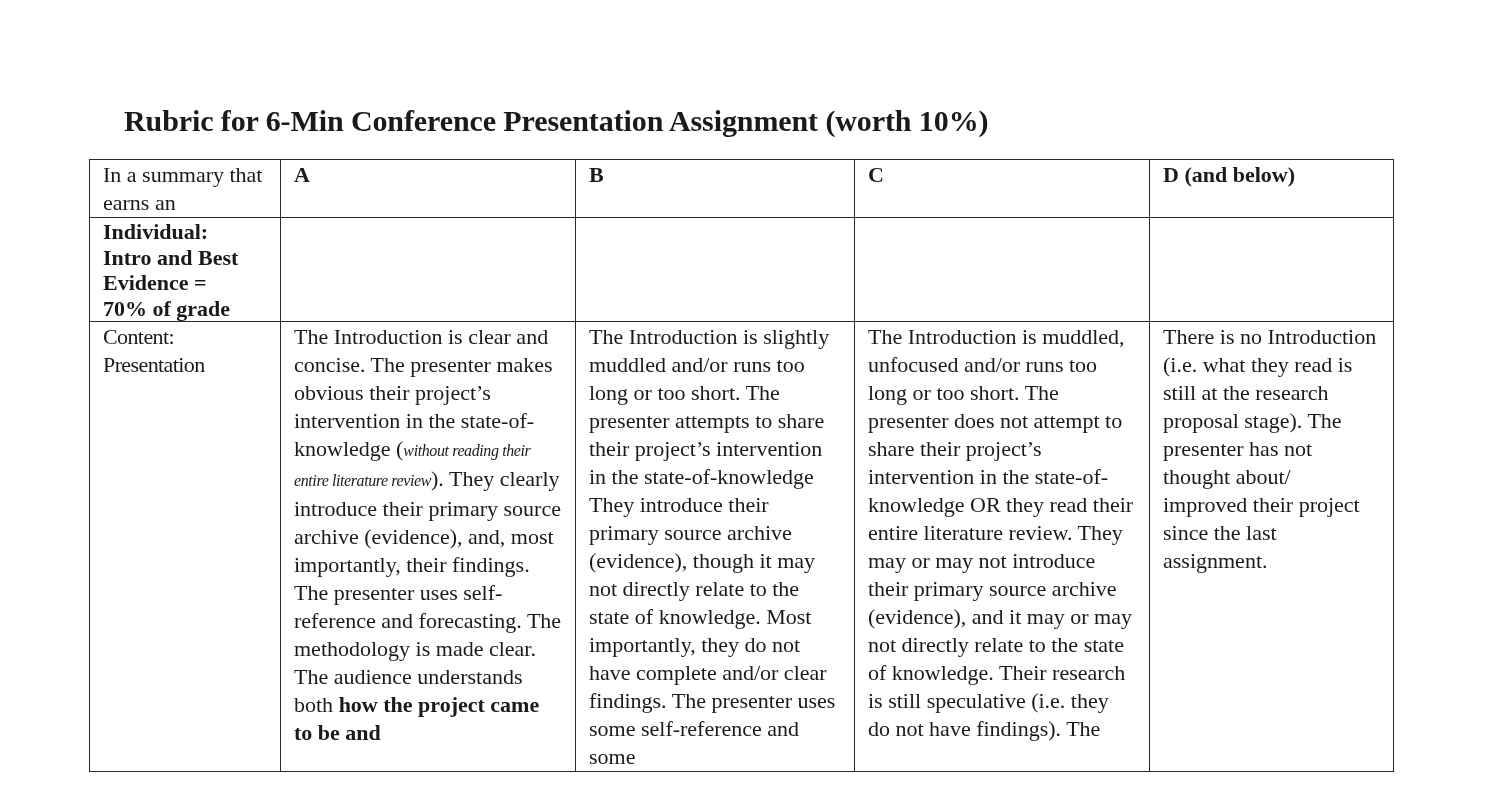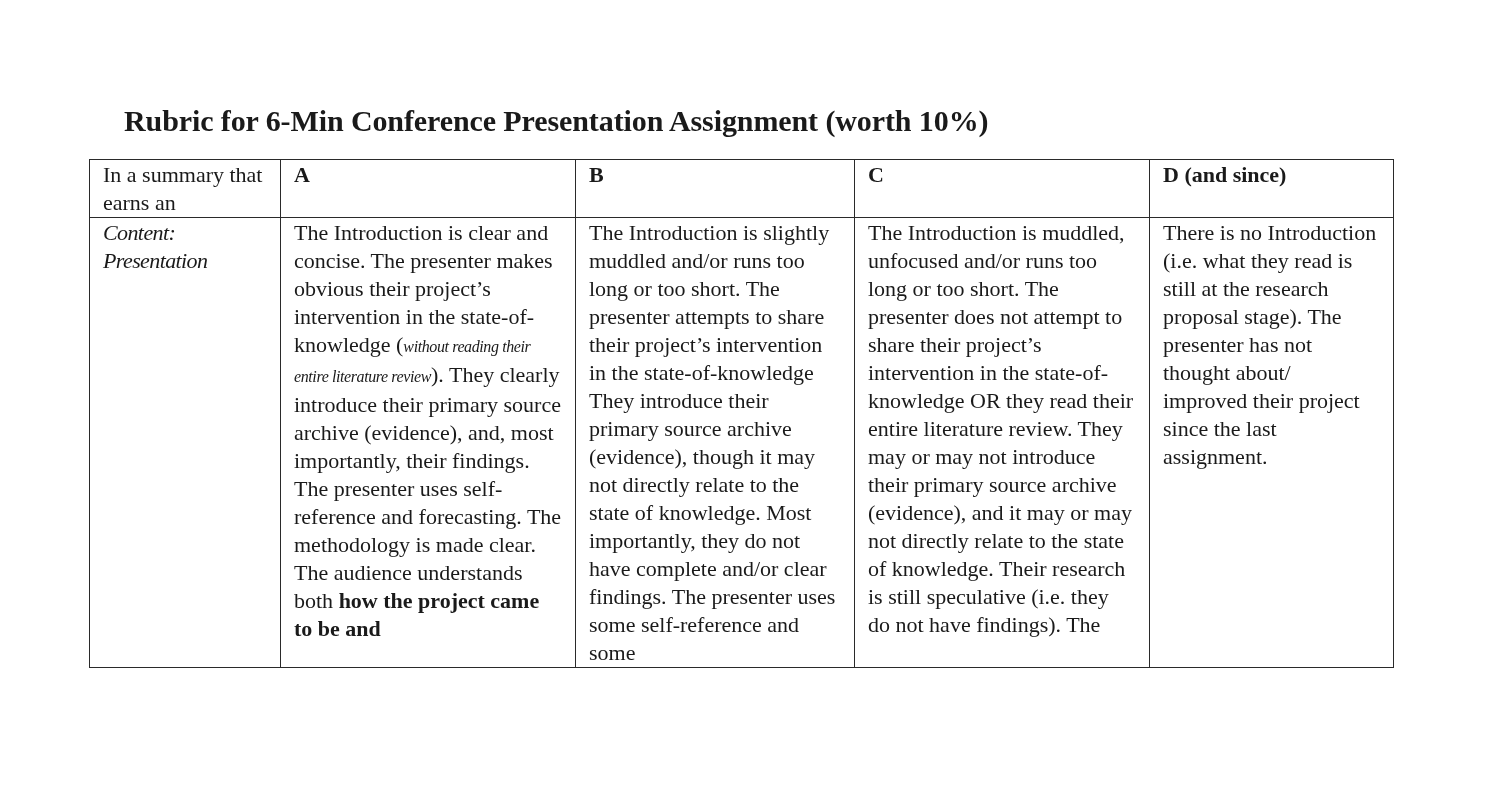--- a/index.html
+++ b/index.html
@@ -51,21 +51,20 @@
     tr.r-section td.row-label {
       font-weight: bold;
       line-height: 25.5px;
       padding-top: 1px;
     }
     tr.r-head td.grade {
       font-weight: bold;
       padding-top: 1px;
     }
     td.row-label-italic {
-      font-style: italic;
       font-size: 20px;
       letter-spacing: -0.6px;
     }
     .ital { font-style: italic; font-size: 16px; letter-spacing: -0.4px; }
     .bold { font-weight: bold; }
   </style>
 </head>
 <body>
 
 <h1 class="page-title">Rubric for 6-Min Conference Presentation Assignment (worth 10%)</h1>
@@ -79,21 +78,33 @@
       <col class="c4">
   </colgroup>
   <tbody>
     <tr class="r-head">
       <td>
         <span>In a summary that earns an</span>
       </td>
       <td class="grade">A</td>
       <td class="grade">B</td>
       <td class="grade">C</td>
-      <td class="grade">D (and since)</td>
+      <td class="grade">D (and below)</td>
+    </tr>
+    <tr class="r-section">
+      <td class="row-label">
+        <span>Individual:</span><br>
+        <span>Intro and Best</span><br>
+        <span>Evidence =</span><br>
+        <span>70% of grade</span>
+      </td>
+      <td></td>
+      <td></td>
+      <td></td>
+      <td></td>
     </tr>
     <tr class="r-content">
       <td class="row-label-italic">
         <span>Content:</span><br>
         <span>Presentation</span>
       </td>
       <td><span>The Introduction is clear and concise. The presenter makes obvious their project’s intervention in the state-of-knowledge (</span><span class="ital">without reading their entire literature review</span><span>). They clearly introduce their primary source archive (evidence), and, most importantly, their findings. The presenter uses self-reference and forecasting. The methodology is made clear. The audience understands both </span><span class="bold">how the project came to be and</span></td>
       <td>The Introduction is slightly muddled and/or runs too long or too short. The presenter attempts to share their project’s intervention in the state-of-knowledge They introduce their primary source archive (evidence), though it may not directly relate to the state of knowledge. Most importantly, they do not have complete and/or clear findings. The presenter uses some self-reference and some</td>
       <td>The Introduction is muddled, unfocused and/or runs too long or too short. The presenter does not attempt to share their project’s intervention in the state-of-knowledge OR they read their entire literature review. They may or may not introduce their primary source archive (evidence), and it may or may not directly relate to the state of knowledge. Their research is still speculative (i.e. they do not have findings). The</td>
       <td>There is no Introduction (i.e. what they read is still at the research proposal stage). The presenter has not thought about/ improved their project since the last assignment.</td>

